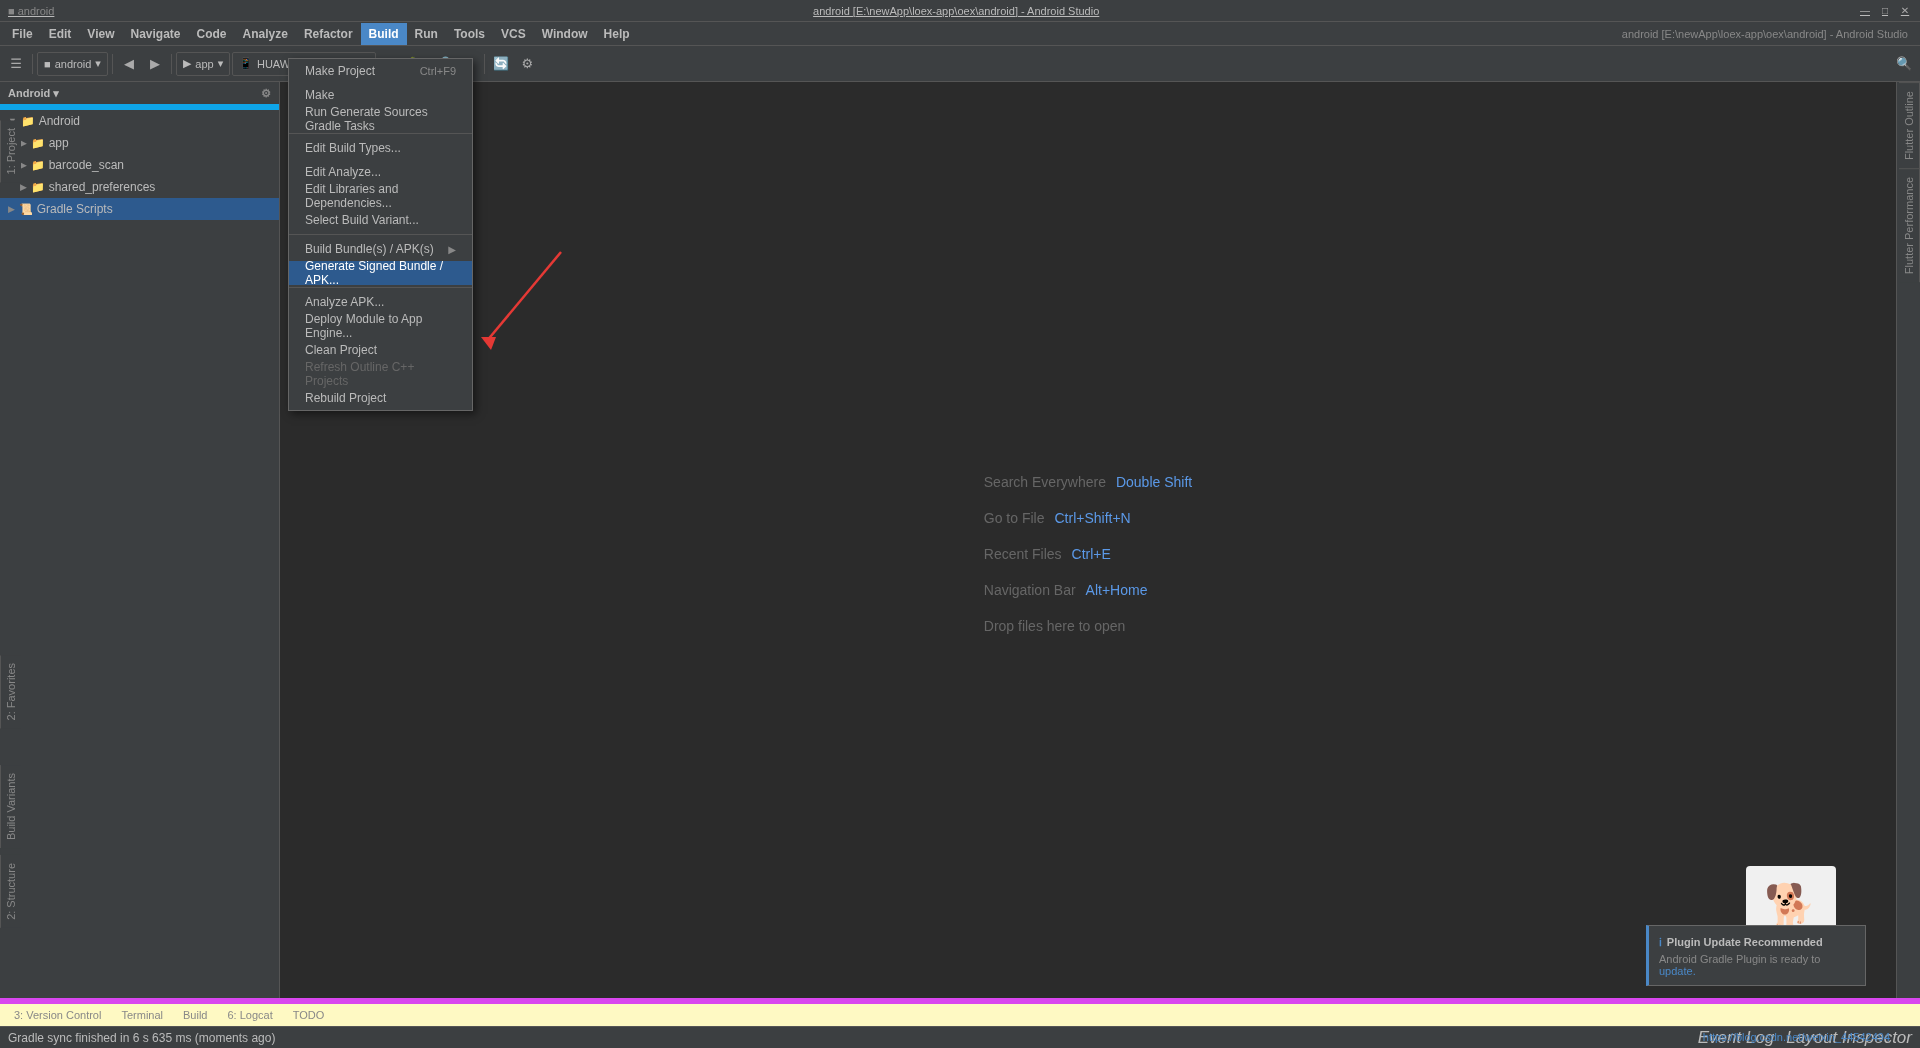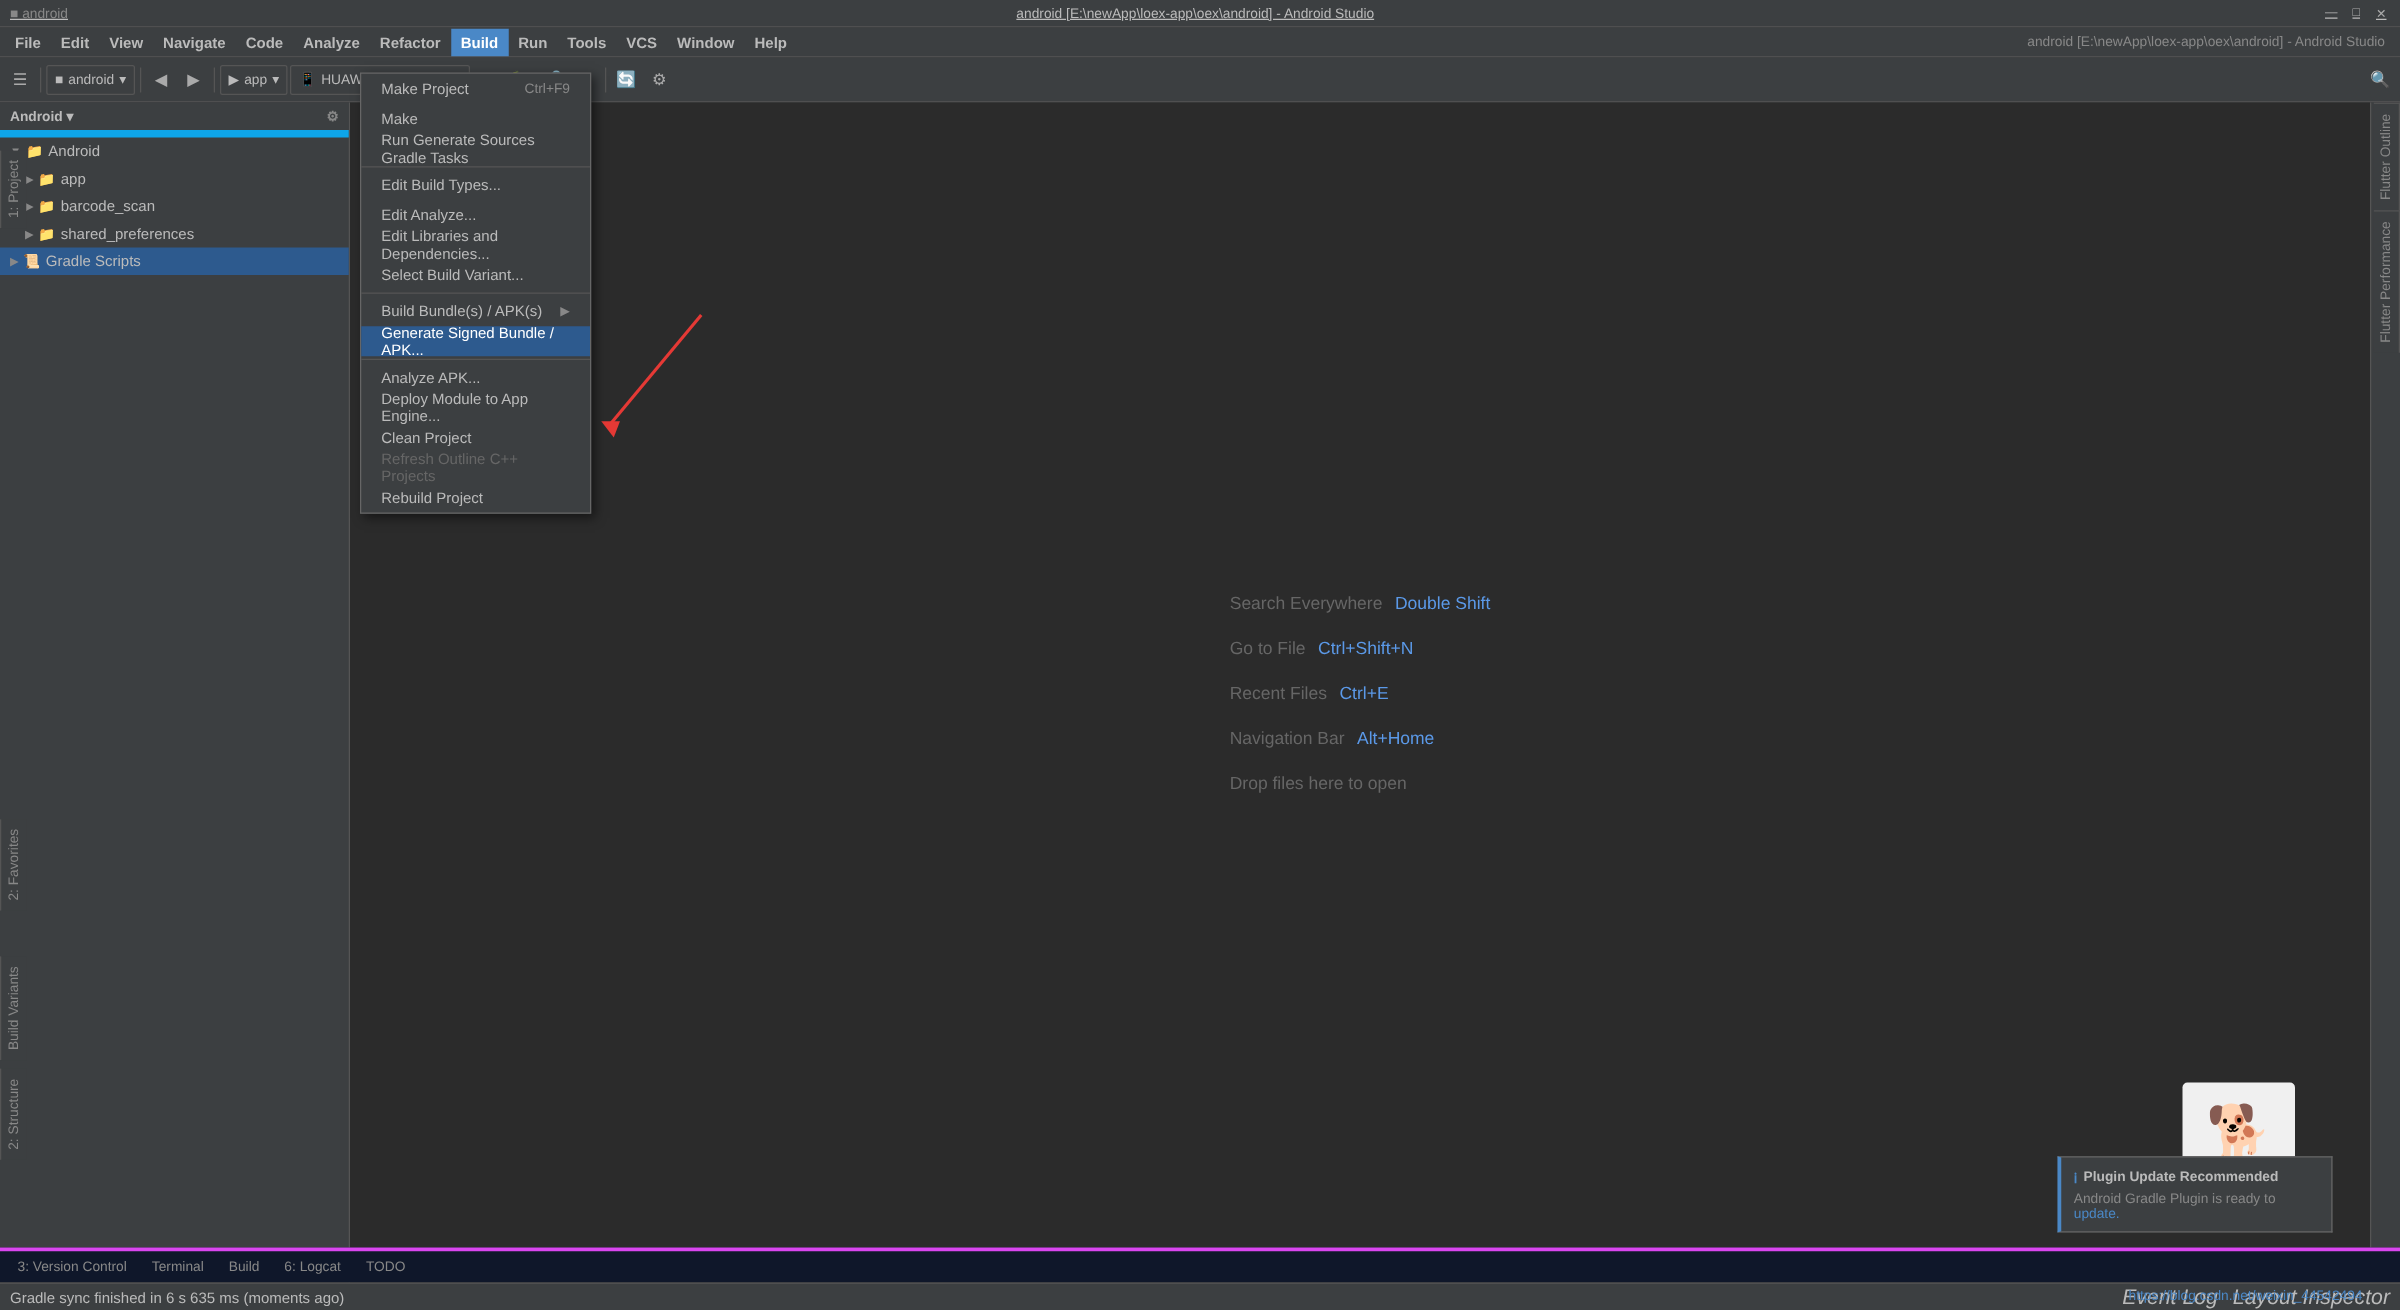--- a/index.html
+++ b/index.html
@@ -337,22 +337,22 @@
       overflow: hidden;
     }
 
     
     #bottom-tabs {
       position: absolute;
       bottom: 22px;
       left: 0;
       right: 0;
       height: 28px;
-      background: #0f172a;
-      border-top: 3px solid #d946ef;
+      background: #fef9c3;
+      border-top: 6px solid #d946ef;
       display: flex;
       align-items: center;
       padding: 0 4px;
     }
     .btab {
       height: 26px;
       display: flex;
       align-items: center;
       padding: 0 10px;
       cursor: pointer;

